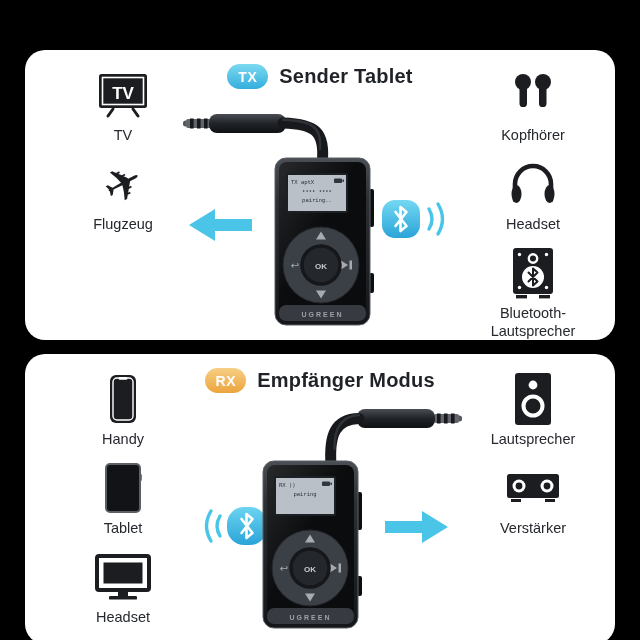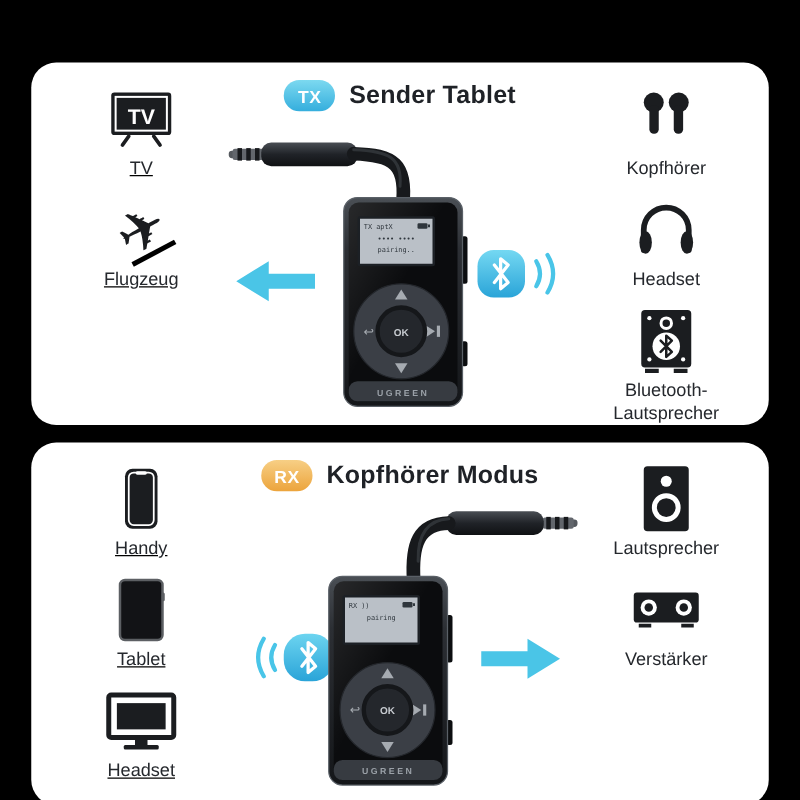--- a/index.html
+++ b/index.html
@@ -10,21 +10,21 @@
 
   .panel-header{position:absolute;top:14px;left:0;width:100%;display:flex;justify-content:center;
                 align-items:center;gap:11px;}
   .badge{min-width:41px;height:25px;border-radius:13px;display:flex;align-items:center;justify-content:center;
          color:#fff;font-size:14px;font-weight:800;letter-spacing:.5px;padding:0 4px;box-sizing:border-box;}
   .badge-tx{background:linear-gradient(180deg,#7cd9f0,#35aedd);}
   .badge-rx{background:linear-gradient(180deg,#f7cf85,#eca43c);}
   .panel-title{font-size:20px;font-weight:800;color:#1f2227;letter-spacing:.2px;}
 
   .col{position:absolute;top:18px;width:132px;display:flex;flex-direction:column;align-items:center;}
-  .col-left{left:22px;text-decoration:underline;} .col-right{right:16px;}
+  .col-left{left:32px;} .col-right{right:16px;}
   .item{height:89px;display:flex;flex-direction:column;align-items:center;justify-content:flex-start;}
   .icon-box{height:54px;display:flex;align-items:center;justify-content:center;}
   .item-label{margin-top:5px;font-size:14.5px;font-weight:500;color:#25282d;text-align:center;
               line-height:1.22;max-width:118px;}
   .plane-glyph{font-size:46px;line-height:1;color:#1b1d20;display:inline-block;
                transform:rotate(-28deg);font-family:"DejaVu Sans",sans-serif;}
 
   .device-svg{position:absolute;}
   .dev-tx{left:150px;top:55px;} .dev-rx{left:220px;top:45px;}
   .brand{font-size:7px;font-weight:700;letter-spacing:2px;fill:#9ba1a8;text-anchor:middle;}
@@ -182,21 +182,21 @@
         <text x="146" y="163.5" class="ok">OK</text>
       </g>
       <text x="147.5" y="211.5" class="brand">UGREEN</text>
     </svg>
   </div>
 
   <div class="panel panel-rx">
 
     <div class="panel-header">
       <span class="badge badge-rx">RX</span>
-      <span class="panel-title">Kopfhörer Modus</span>
+      <span class="panel-title">Empfänger Modus</span>
     </div>
 
     <div class="col col-left">
       <div class="item">
         <div class="icon-box">
           <svg width="30" height="52" viewBox="0 0 30 52">
             <rect x="2" y="2" width="26" height="48" rx="6" fill="#1b1d20"></rect>
             <rect x="5" y="5" width="20" height="42" rx="4" fill="none" stroke="#ffffff" stroke-width="1.4"></rect>
             <rect x="10.5" y="4" width="9" height="2.8" rx="1.4" fill="#ffffff"></rect>
           </svg>

